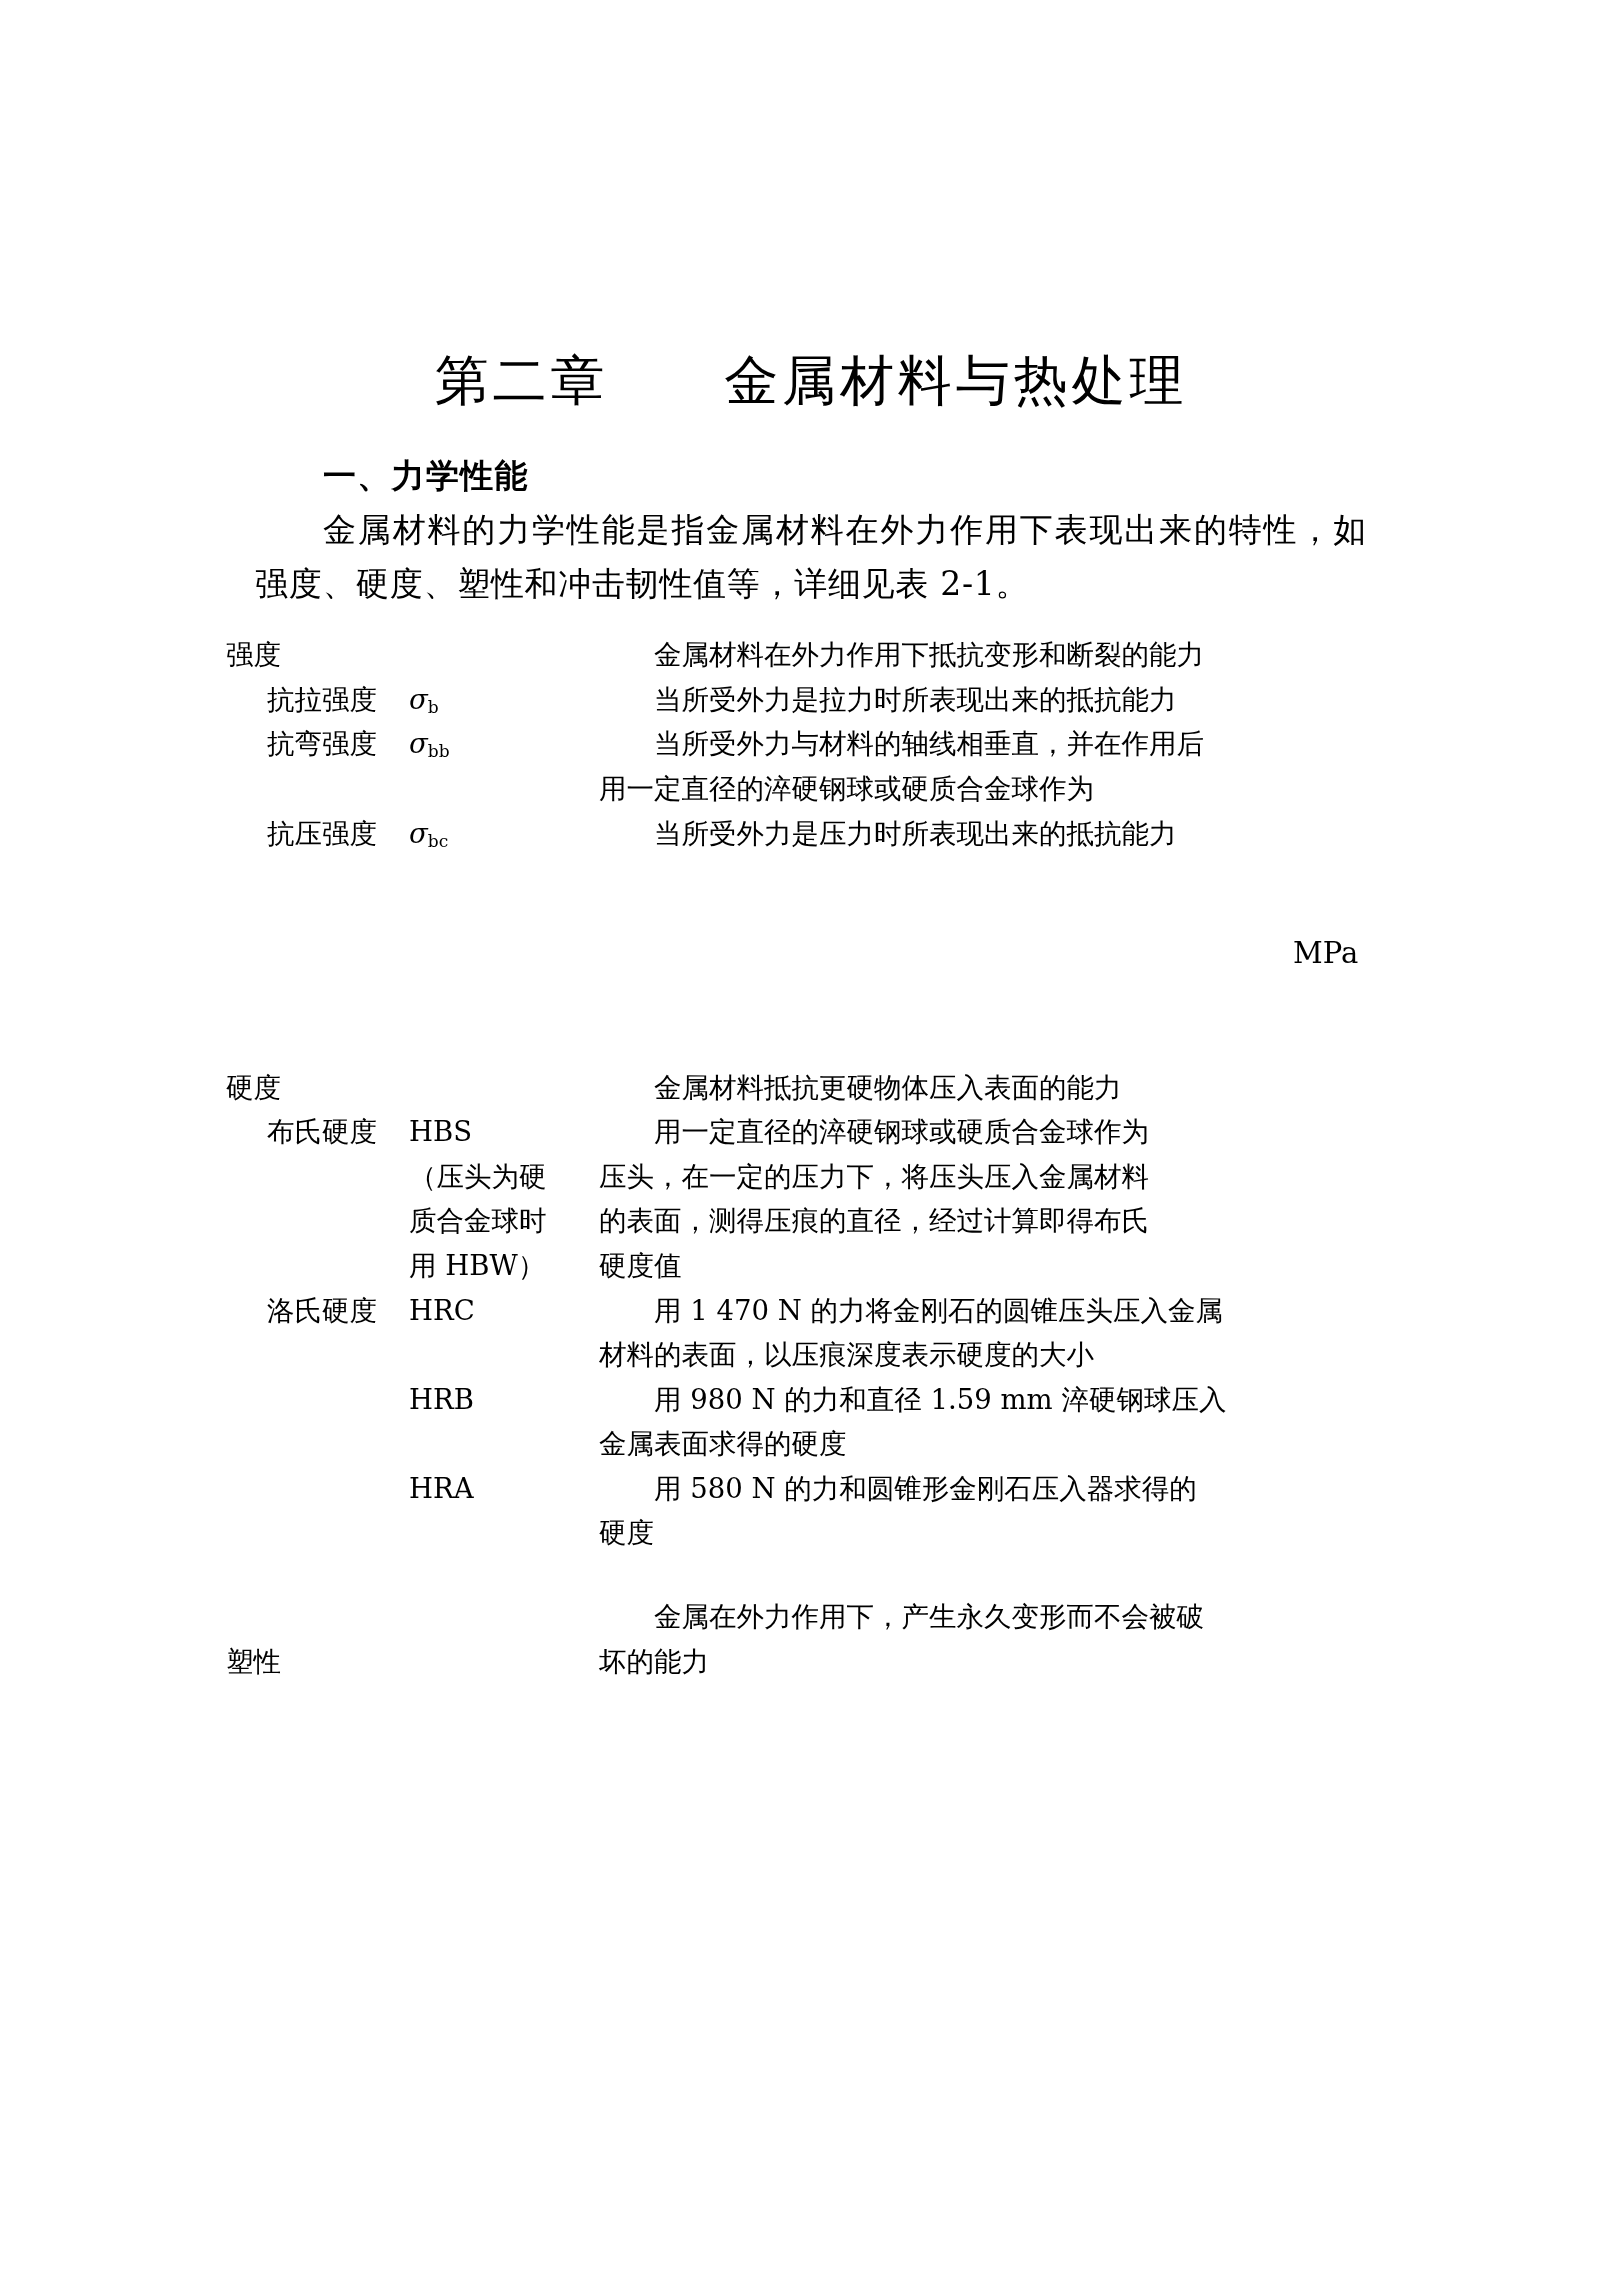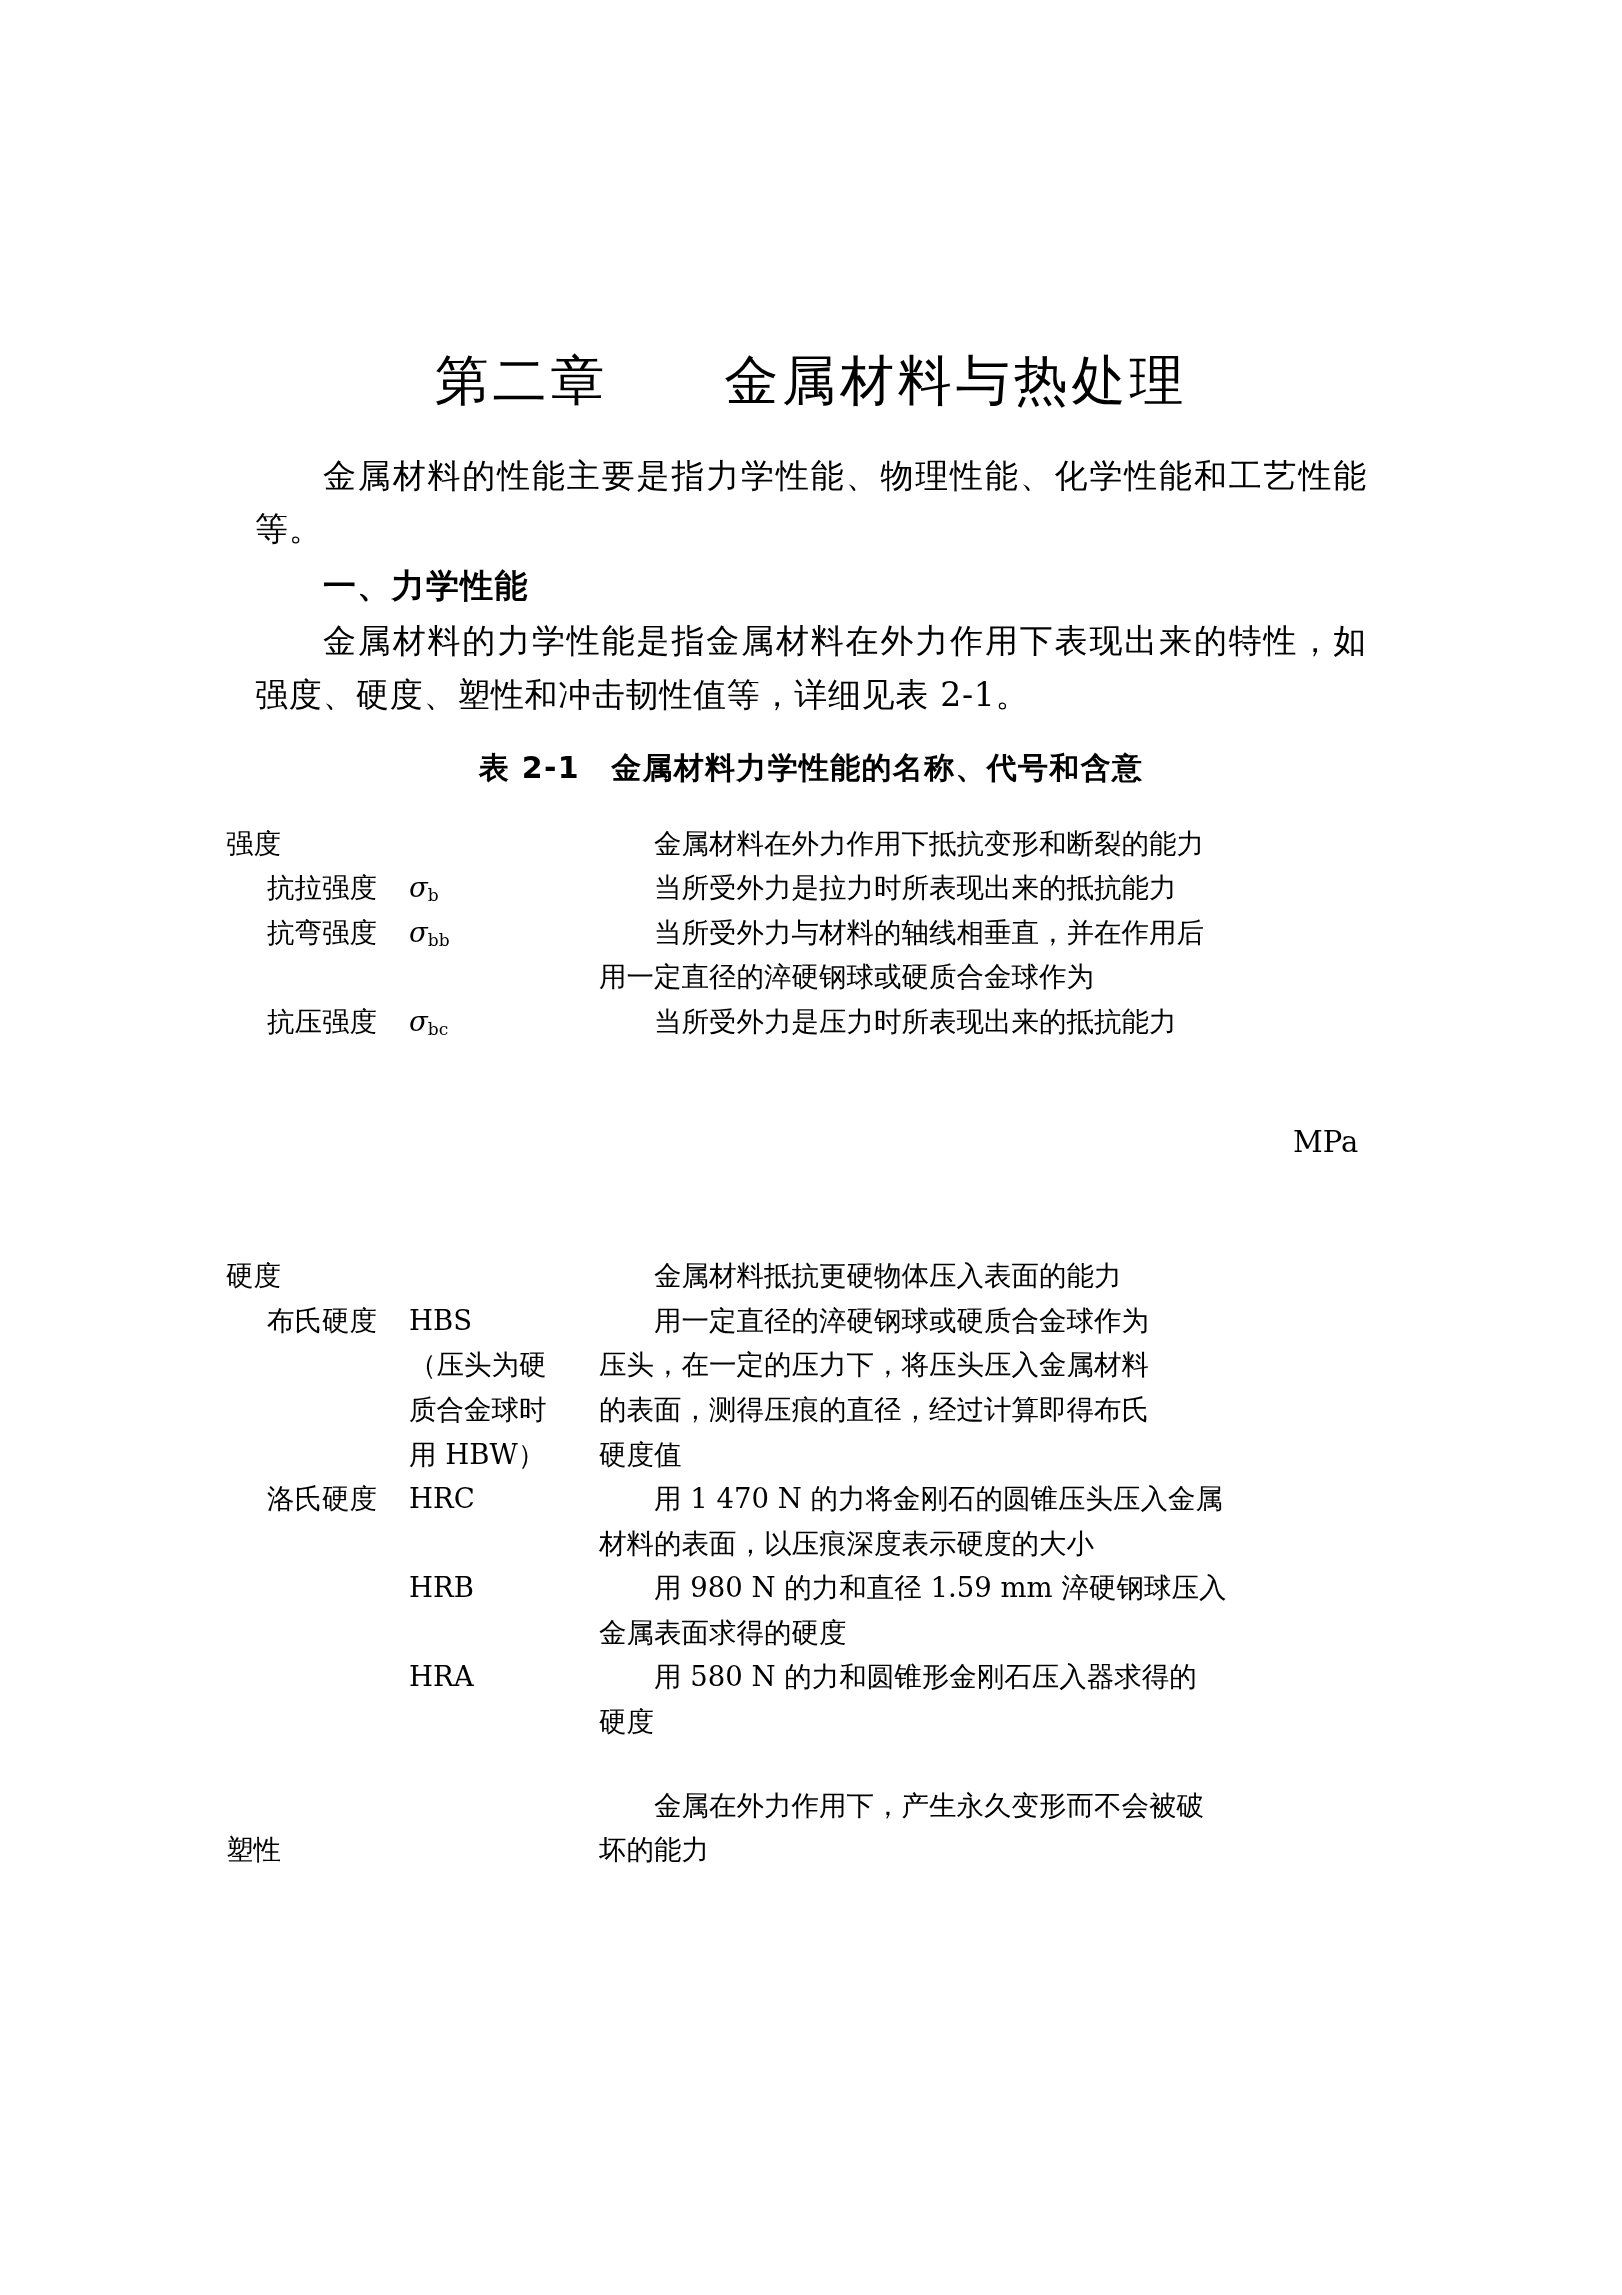--- a/index.html
+++ b/index.html
@@ -143,27 +143,25 @@
 </style>
 </head>
 <body>
 
 <div class="page">
   <div class="content">
 
     <h1 class="chapter-title">第二章　　金属材料与热处理</h1>
 
 
-    <p class="para indent">金属材料的性能主要是指力学性能、物理性能、化学性能和工艺性能等。</p>
 
     <p class="subhead">一、力学性能</p>
 
     <p class="para indent">金属材料的力学性能是指金属材料在外力作用下表现出来的特性，如强度、硬度、塑性和冲击韧性值等，详细见表 2-1。</p>
 
-    <div class="table-caption">表 2-1　金属材料力学性能的名称、代号和含意</div>
 
     <table class="spec">
       <colgroup>
         <col class="col-name">
           <col class="col-symbol">
           <col class="col-mean">
           <col class="col-unit">
       </colgroup>
 
       <tbody>

